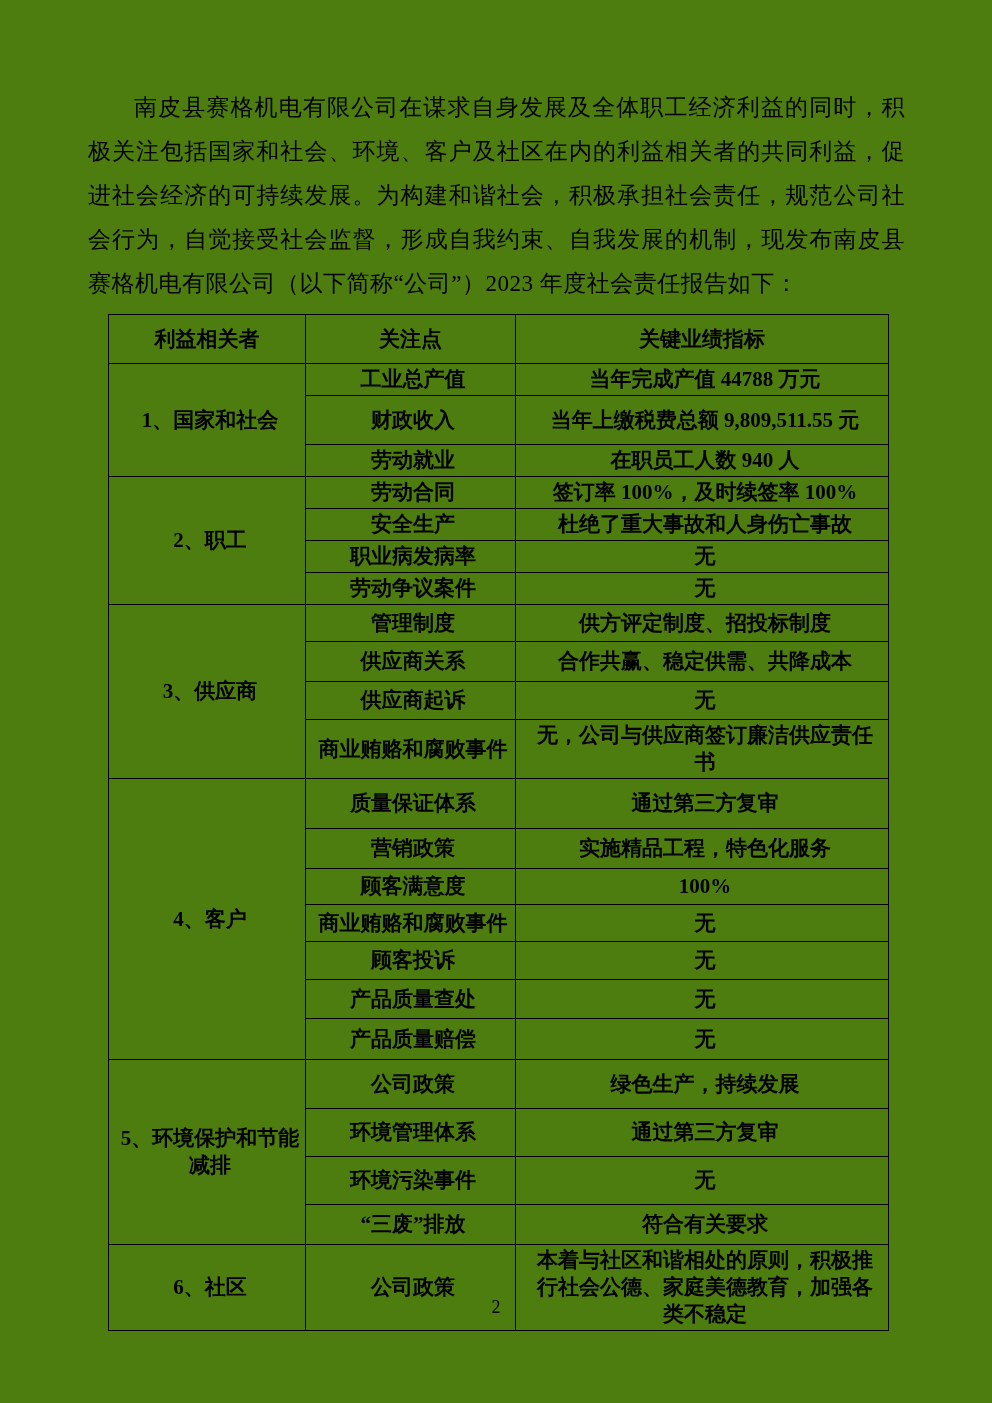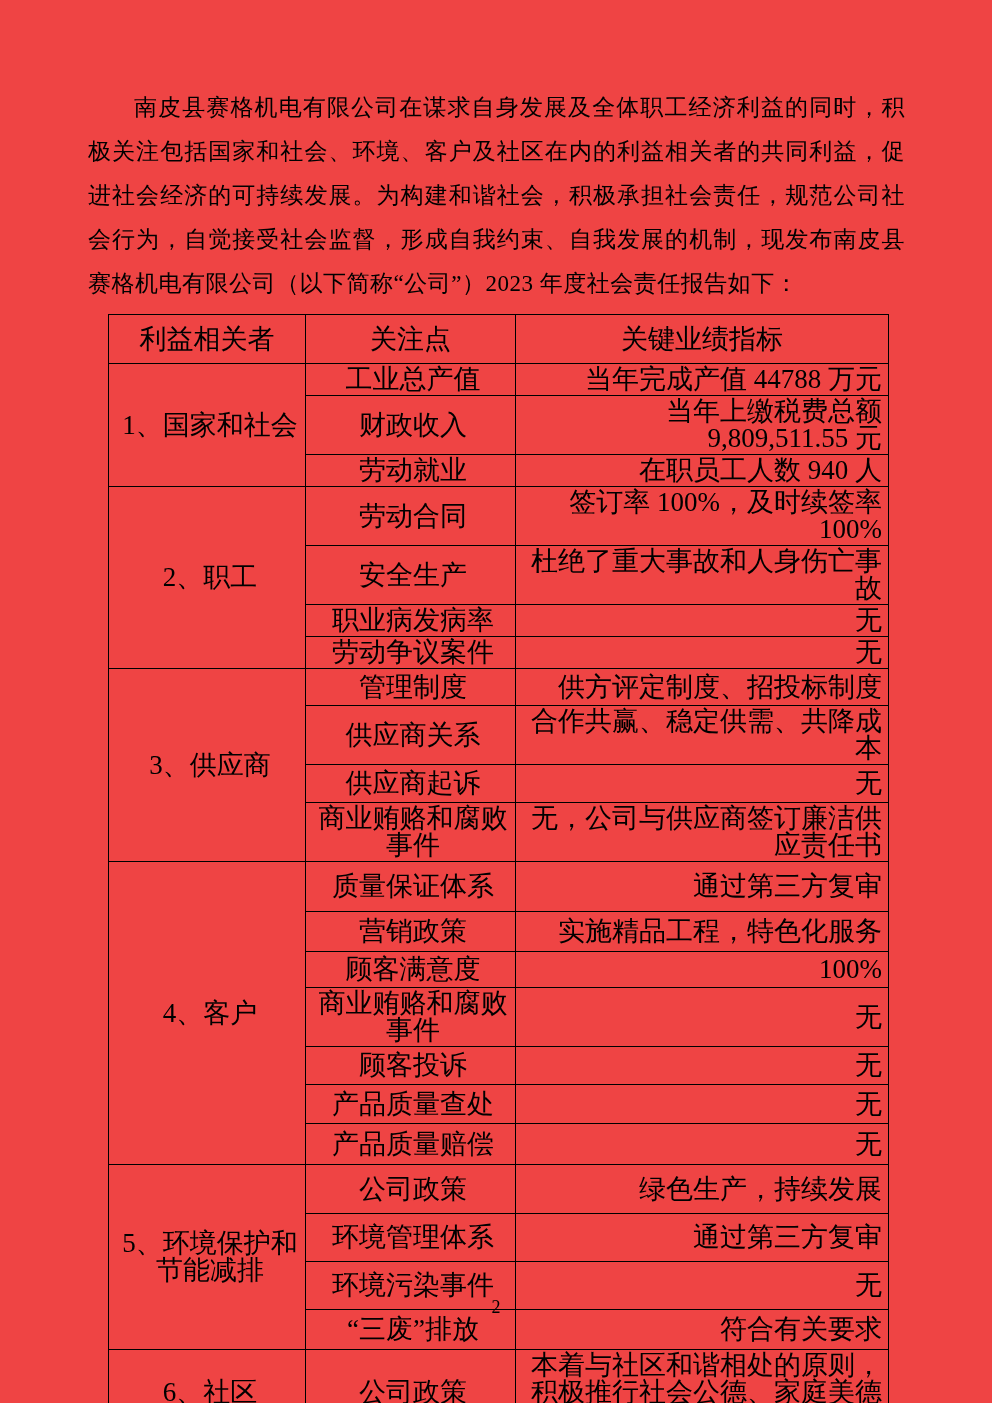--- a/index.html
+++ b/index.html
@@ -13,21 +13,21 @@
     overflow: hidden;
     color: #000;
     font-family: "Liberation Serif", "DejaVu Serif", serif;
   }
   .page {
     position: relative;
     width: 992px;
     height: 1403px;
     box-sizing: border-box;
     padding: 86px 87px 0 88px;
-    background: #ef4444;
+    background: #4d7c0f;
   }
   .intro-paragraph {
     margin: 0;
     font-size: 23px;
     line-height: 44px;
     text-align: justify;
     text-indent: 2em;
     letter-spacing: 0.5px;
   }
   .section-heading {
@@ -42,42 +42,42 @@
     table-layout: fixed;
     width: 780px;
     margin: 8px 0 0 20px;
   }
   table.csr-table col.c1 { width: 197px; }
   table.csr-table col.c2 { width: 210px; }
   table.csr-table col.c3 { width: 373px; }
   table.csr-table th,
   table.csr-table td {
     border: 1px solid #000;
-    font-size: 27px;
-    font-weight: normal;
+    font-size: 21px;
+    font-weight: bold;
     line-height: 27px;
     vertical-align: middle;
     box-sizing: border-box;
     overflow: hidden;
   }
   table.csr-table thead tr { height: 49px; }
   table.csr-table th {
     text-align: center;
     padding: 2px 4px;
   }
   td.stakeholder-cell {
     text-align: center;
     padding: 2px 4px 2px 10px;
   }
   td.focus-cell {
     text-align: center;
     padding: 2px 6px 2px 11px;
   }
   td.kpi-cell {
-    text-align: right;
+    text-align: center;
     padding: 2px 6px 2px 12px;
   }
   .page-number {
     position: absolute;
     left: 0;
     right: 0;
     top: 1296px;
     text-align: center;
     font-size: 18px;
     line-height: 22px;

